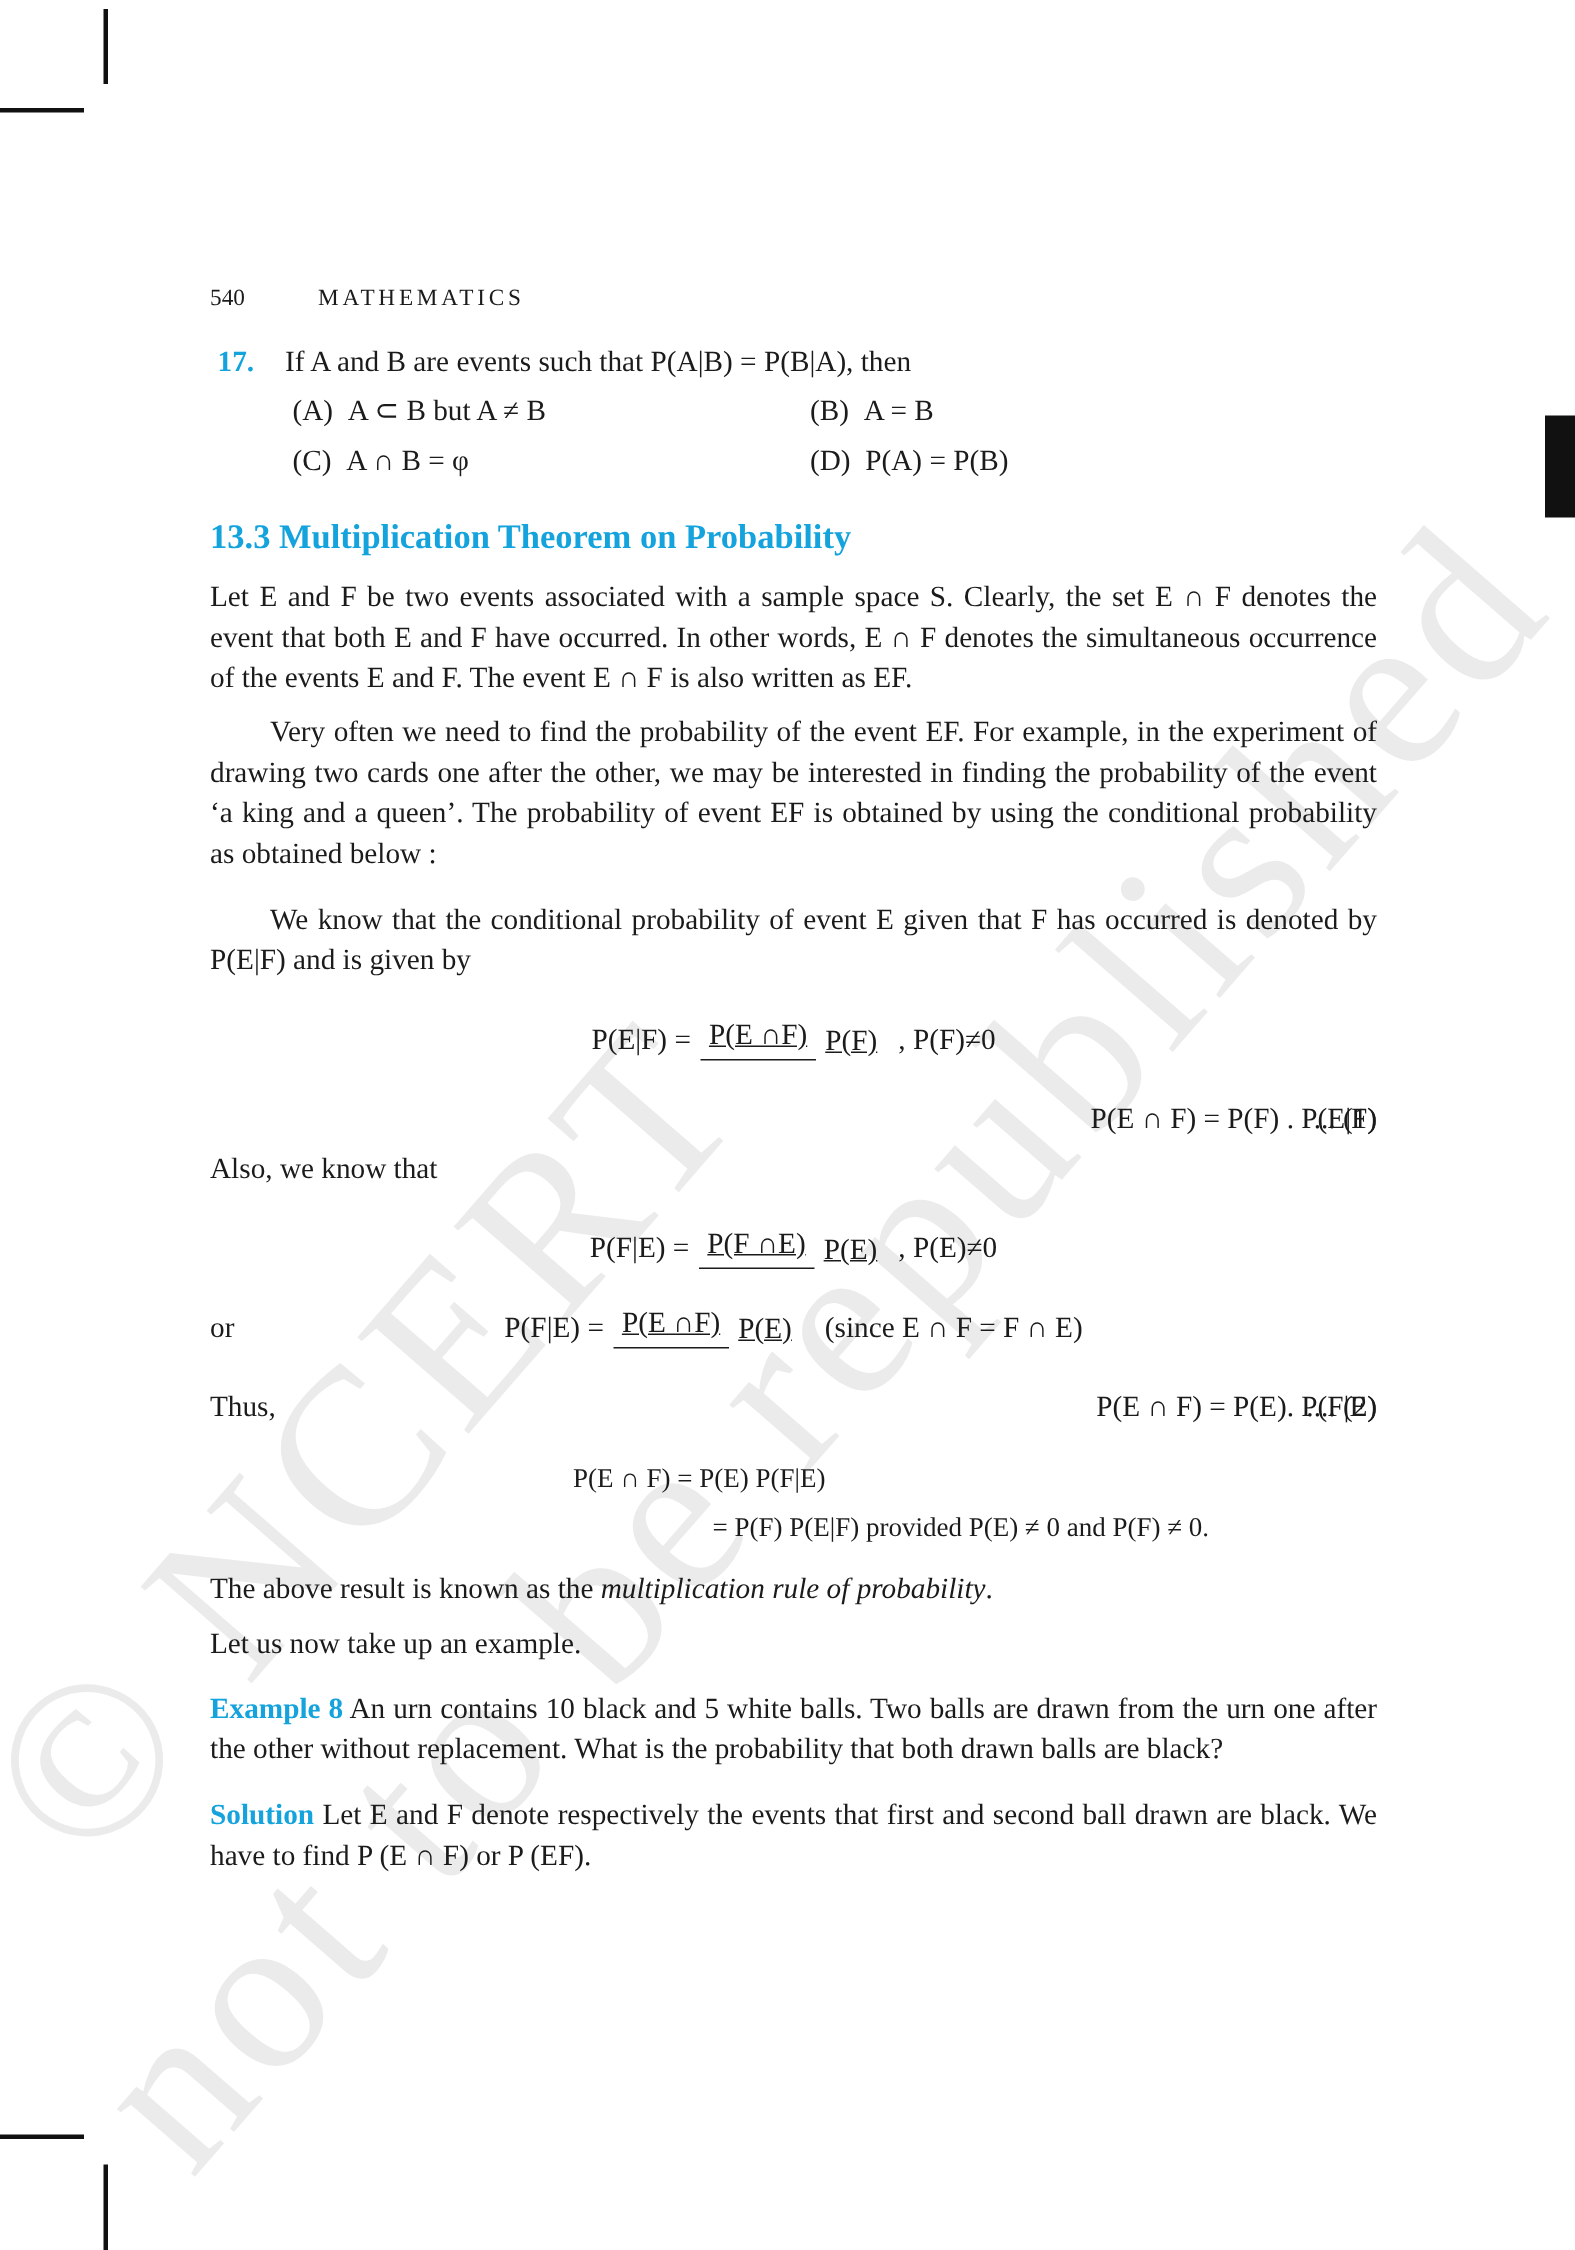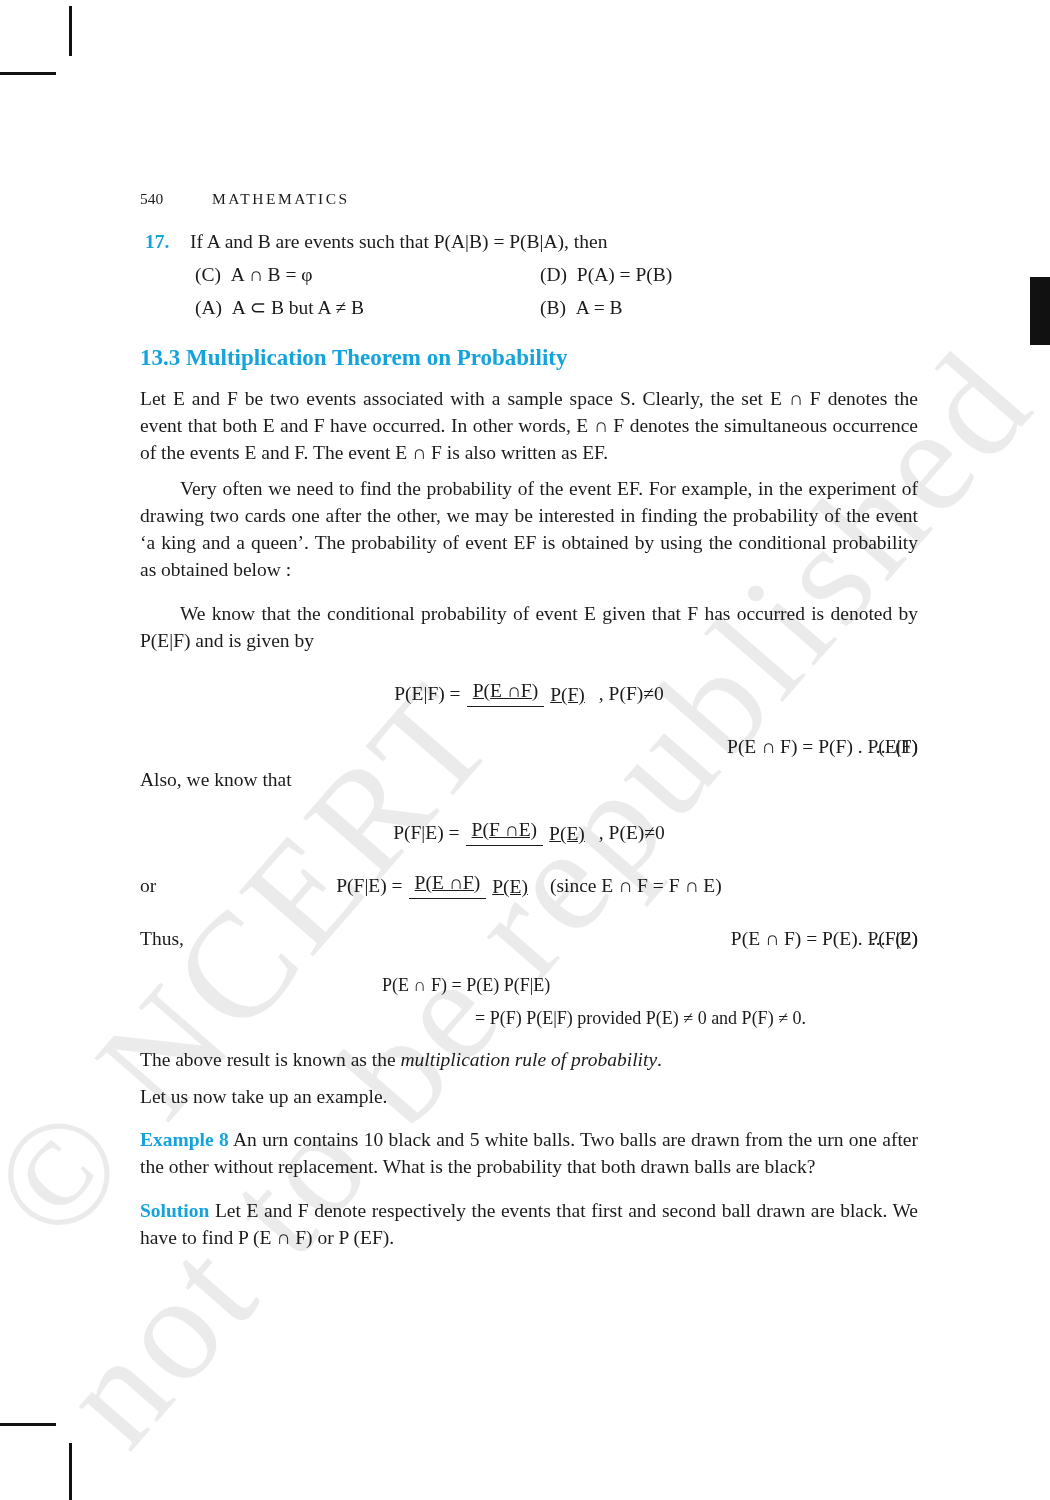--- a/index.html
+++ b/index.html
@@ -93,26 +93,26 @@
     <span class="page-num">540</span>
     <span class="header-title">MATHEMATICS</span>
   </div>
 
   <div class="body-text">
     <div class="q-row">
       <span class="q-num">17.</span>
       <span class="q-text">If A and B are events such that P(A|B) = P(B|A), then</span>
     </div>
     <div class="option-row">
+      <span class="opt-col1"><span>(A)</span>&nbsp;&nbsp;<span>A ⊂ B but A ≠ B</span></span>
+      <span class="opt-col2"><span>(B)</span>&nbsp;&nbsp;<span>A = B</span></span>
+    </div>
+    <div class="option-row">
       <span class="opt-col1"><span>(C)</span>&nbsp;&nbsp;<span>A ∩ B = φ</span></span>
       <span class="opt-col2"><span>(D)</span>&nbsp;&nbsp;<span>P(A) = P(B)</span></span>
-    </div>
-    <div class="option-row">
-      <span class="opt-col1"><span>(A)</span>&nbsp;&nbsp;<span>A ⊂ B but A ≠ B</span></span>
-      <span class="opt-col2"><span>(B)</span>&nbsp;&nbsp;<span>A = B</span></span>
     </div>
   </div>
 
   <div class="section-heading">13.3 Multiplication Theorem on Probability</div>
 
   <p class="para body-text">Let E and F be two events associated with a sample space S. Clearly, the set E ∩ F denotes the event that both E and F have occurred. In other words, E ∩ F denotes the simultaneous occurrence of the events E and F. The event E ∩ F is also written as EF.</p>
   <p class="para body-text indent">Very often we need to find the probability of  the event EF. For example, in the experiment of drawing two cards one after the other, we may be interested in finding the probability of the event ‘a king and a queen’. The probability of event EF is obtained by using the conditional probability as obtained below :</p>
   <div class="spacer-sm"></div>
   <p class="para body-text indent tight">We know that the conditional probability of event E given that F has occurred is denoted by P(E|F) and is given by</p>
 

